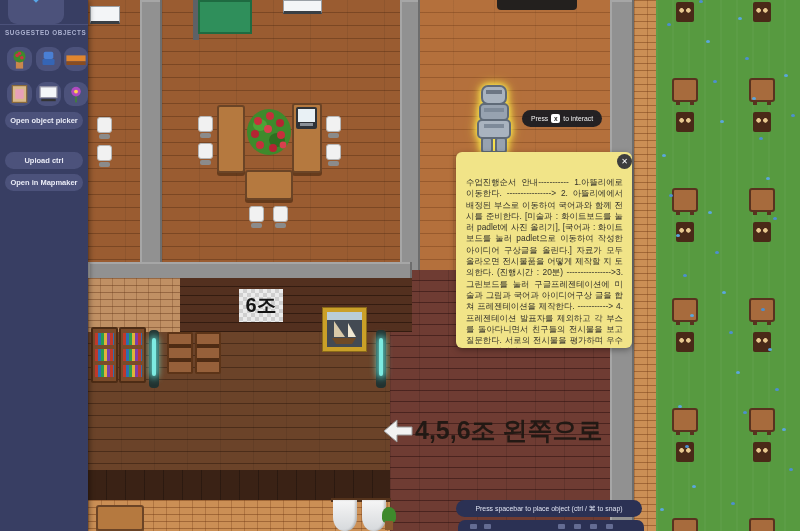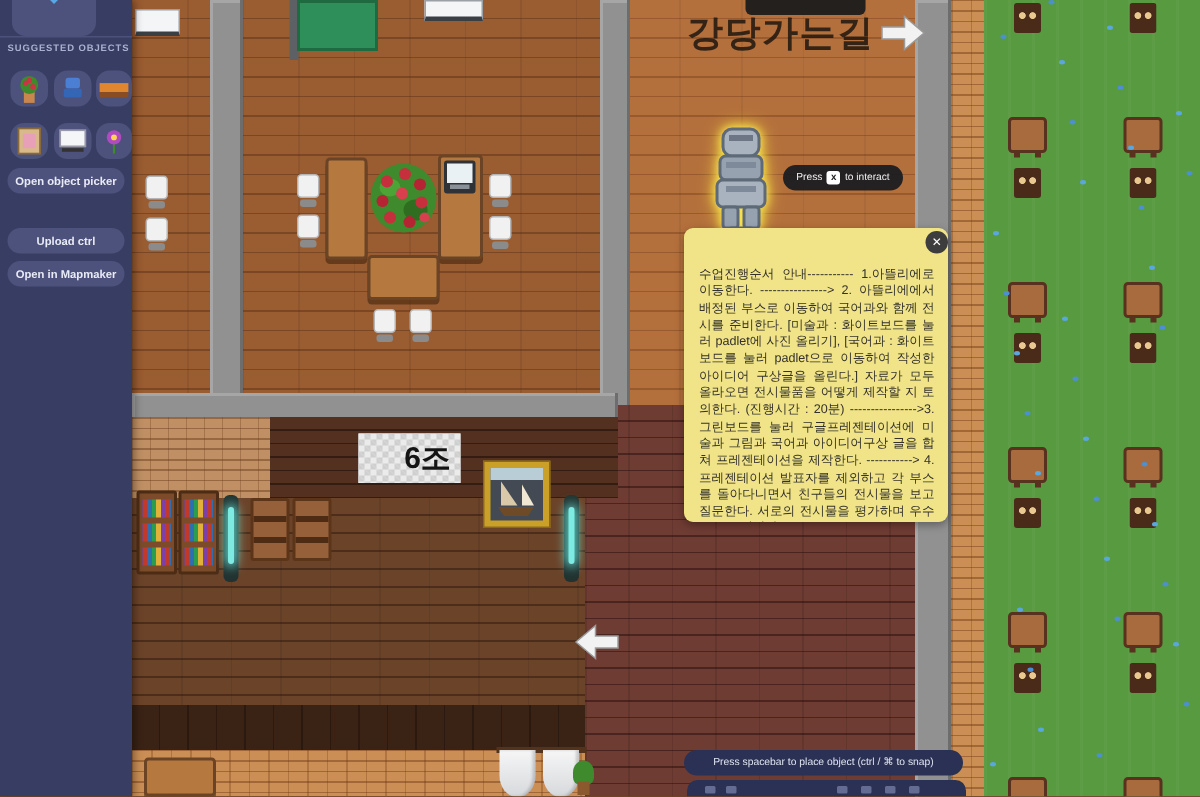--- a/index.html
+++ b/index.html
@@ -244,52 +244,47 @@
     </div>
     <div class="abs lamp" style="left:149px;top:330px;">
         <div class="core"></div>
       </div>
     <div class="abs lamp" style="left:376px;top:330px;">
         <div class="core"></div>
       </div>
     <div class="abs shelf-empty" style="left:167px;top:332px;width:26px;height:42px;"></div>
     <div class="abs shelf-empty" style="left:195px;top:332px;width:26px;height:42px;"></div>
 
-    <div class="abs checker" style="left:239px;top:289px;width:44px;height:33px;display:flex;align-items:center;justify-content:center;padding-left:24px;">
+    <div class="abs checker" style="left:239px;top:289px;width:44px;height:33px;display:flex;align-items:center;justify-content:center;">
       <span class="map-sign" style="font-size:20px;color:#141414;">6조</span>
     </div>
 
     <svg class="abs" style="left:322px;top:307px;" width="45" height="45" viewBox="0 0 45 45">
       <rect x="0" y="0" width="45" height="45" fill="#caa028" stroke="#8a6a1a" stroke-width="2"></rect>
       <rect x="5" y="5" width="35" height="35" fill="#434a53"></rect>
       <rect x="5" y="5" width="35" height="8" fill="#b9cdd6"></rect>
       <polygon points="12,14 12,30 23,30" fill="#d9c9a8"></polygon>
       <polygon points="26,16 26,30 34,30" fill="#efe7d2"></polygon>
       <path d="M10,31 h24 l-4,6 h-16 z" fill="#6f4a26"></path>
     </svg>
 
     <div class="abs table" style="left:96px;top:505px;width:48px;height:26px;"></div>
     <div class="abs" style="left:331px;top:498px;width:60px;height:4px;background:#54331c;"></div>
     <div class="abs curtain" style="left:333px;top:500px;width:24px;height:31px;"></div>
     <div class="abs curtain" style="left:362px;top:500px;width:24px;height:31px;"></div>
     <div class="abs" style="left:382px;top:507px;width:14px;height:16px;background:#3e8a2c;border-radius:50% 50% 30% 30%;"></div>
     <div class="abs" style="left:385px;top:521px;width:8px;height:9px;background:#8a5a2e;"></div>
 
     <div class="abs" style="left:497px;top:0;width:80px;height:10px;background:#23201e;border-radius:0 0 4px 4px;"></div>
-    <div class="abs" style="left:458px;top:6px;width:180px;display:flex;align-items:center;gap:4px;">
-      <span class="map-sign" style="font-size:24px;letter-spacing:1px;opacity:.88;">강당가는길</span>
-      <svg width="30" height="26" viewBox="0 0 30 26">
-        <polygon points="1,9 16,9 16,2 29,13 16,24 16,17 1,17" fill="#f2f2f2" stroke="#9a9a9a" stroke-width="1"></polygon>
-      </svg>
-    </div>
 
     <div class="abs" style="left:383px;top:414px;display:flex;align-items:center;gap:2px;">
       <svg width="30" height="27" viewBox="0 0 30 27">
         <polygon points="29,10 14,10 14,3 1,14 14,25 14,18 29,18" fill="#f2f2f2" stroke="#9a9a9a" stroke-width="1"></polygon>
       </svg>
+      <span class="map-sign" style="font-size:25px;color:#1d1712;opacity:.92;">4,5,6조 왼쪽으로</span>
     </div>
 
     <svg id="avatar" class="abs" width="48" height="78" viewBox="0 0 24 39">
       <g stroke="#5f6a78" stroke-width="1">
         <rect x="6" y="1" width="12" height="9" rx="3" fill="#a9b3bf"></rect>
         <rect x="5" y="10" width="14" height="8" rx="2" fill="#97a2b0"></rect>
         <rect x="4" y="18" width="16" height="9" rx="2" fill="#a9b3bf"></rect>
         <rect x="6" y="27" width="5" height="7" rx="1" fill="#97a2b0"></rect>
         <rect x="13" y="27" width="5" height="7" rx="1" fill="#97a2b0"></rect>
         <rect x="8" y="34" width="8" height="4" rx="1" fill="#c9d2da"></rect>

